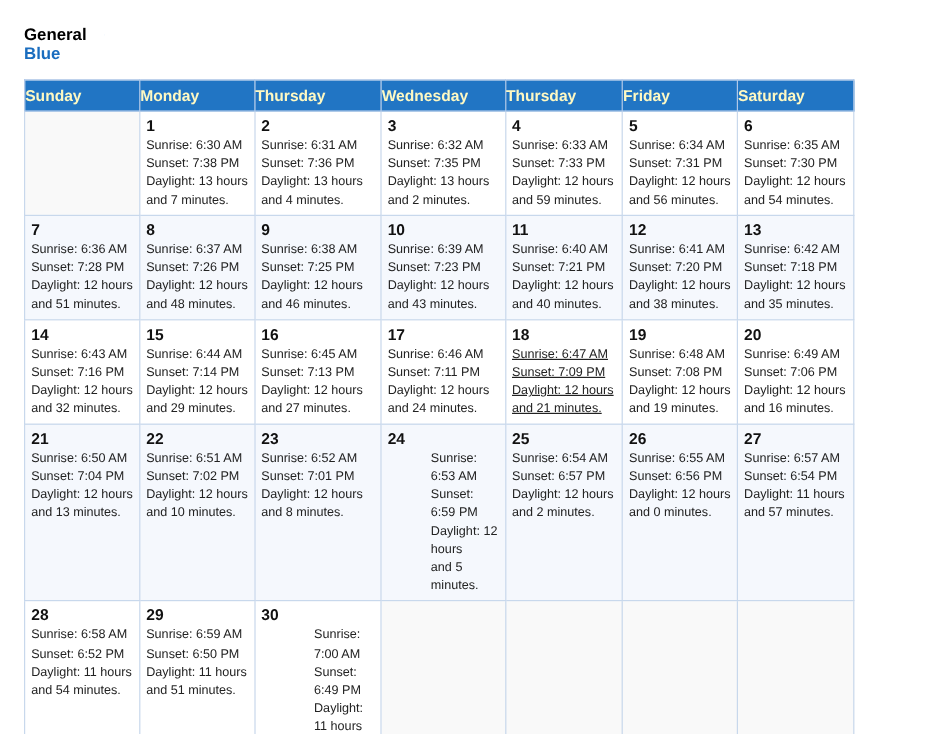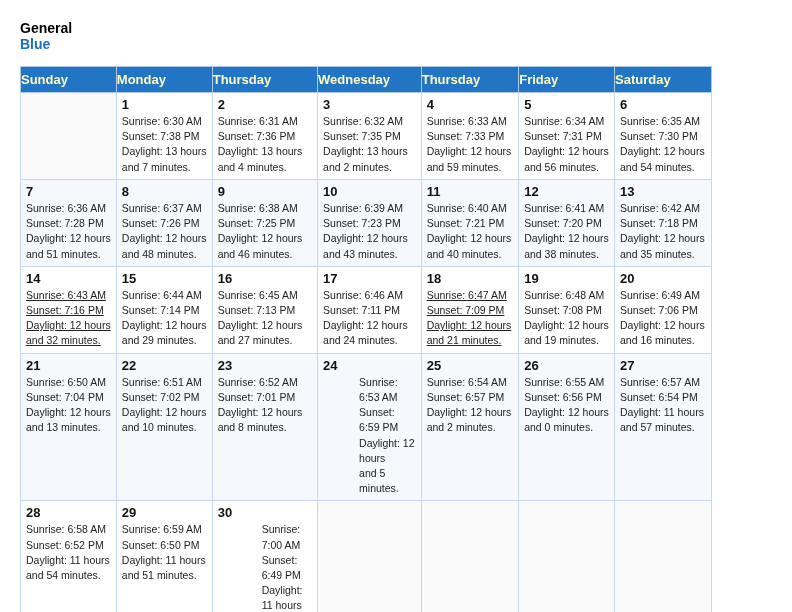--- a/index.html
+++ b/index.html
@@ -204,21 +204,21 @@
             <span class="day-num">13</span>
             <div class="day-info" style="white-space: pre-line;">Sunrise: 6:42 AM
 Sunset: 7:18 PM
 Daylight: 12 hours
 and 35 minutes.</div>
           </td>
         </tr>
         <tr>
           <td>
             <span class="day-num">14</span>
-            <div class="day-info" style="white-space: pre-line; text-decoration: underline;">Sunrise: 6:43 AM
+            <div class="day-info" style="white-space: pre-line;">Sunrise: 6:43 AM
 Sunset: 7:16 PM
 Daylight: 12 hours
 and 32 minutes.</div>
           </td>
           <td>
             <span class="day-num">15</span>
             <div class="day-info" style="white-space: pre-line;">Sunrise: 6:44 AM
 Sunset: 7:14 PM
 Daylight: 12 hours
 and 29 minutes.</div>

